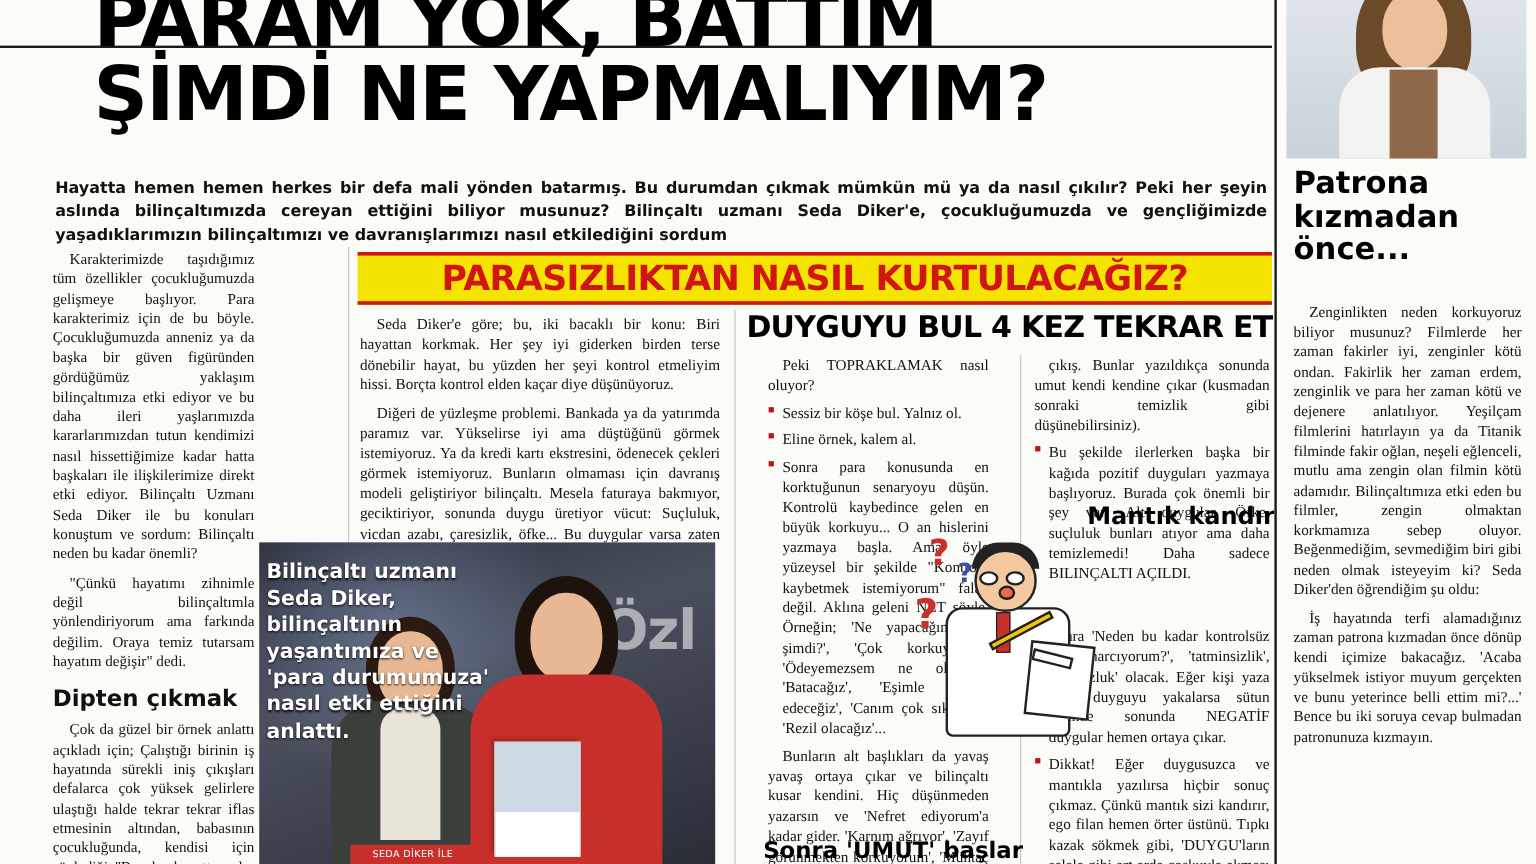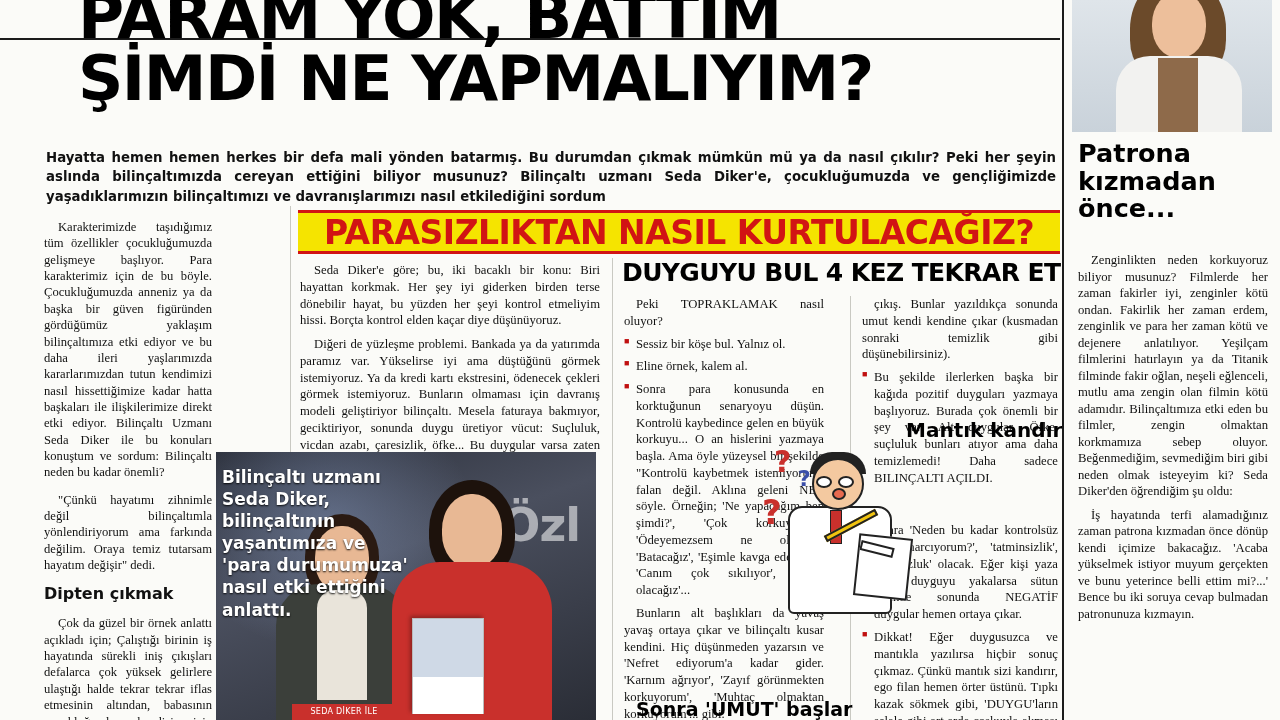--- a/index.html
+++ b/index.html
@@ -54,46 +54,46 @@
   
   .col-left {
     position: absolute;
     left: 44px;
     top: 208px;
     width: 168px;
     font-size: 12.6px;
     line-height: 1.3;
     text-align: justify;
   }
-  .col-left p { margin: 11px 0 8px 0; text-indent: 14px; }
+  .col-left p { margin: 0 0 8px 0; text-indent: 14px; }
   .subhead {
     font-family: "DejaVu Sans", sans-serif;
     font-weight: bold;
-    font-size: 16px;
+    font-size: 19px;
     margin: 10px 0 6px 0;
     text-indent: 0;
   }
   
   .banner {
     position: absolute;
     left: 298px;
     top: 210px;
     width: 762px;
     height: 44px;
     background: #f5e400;
     border-top: 3px solid #d11414;
     border-bottom: 3px solid #d11414;
     display: flex;
     align-items: center;
     justify-content: center;
   }
   .banner span {
     font-family: "DejaVu Sans", sans-serif;
     font-weight: bold;
-    font-size: 33px;
+    font-size: 29px;
     letter-spacing: -0.5px;
     color: #d11414;
     text-transform: uppercase;
   }
   
   .col2 {
     position: absolute;
     left: 300px;
     top: 262px;
     width: 300px;
@@ -116,21 +116,21 @@
   }
   .col3 {
     position: absolute;
     left: 624px;
     top: 296px;
     width: 200px;
     font-size: 12.7px;
     line-height: 1.32;
     text-align: justify;
   }
-  .col3 p { margin: 0 0 6px 0; text-indent: 12px; }
+  .col3 p { margin: 0 0 6px 16px; text-indent: 12px; }
   .col4 {
     position: absolute;
     left: 862px;
     top: 296px;
     width: 196px;
     font-size: 12.7px;
     line-height: 1.32;
     text-align: justify;
   }
   .col4 p { margin: 0 0 6px 0; text-indent: 12px; }

